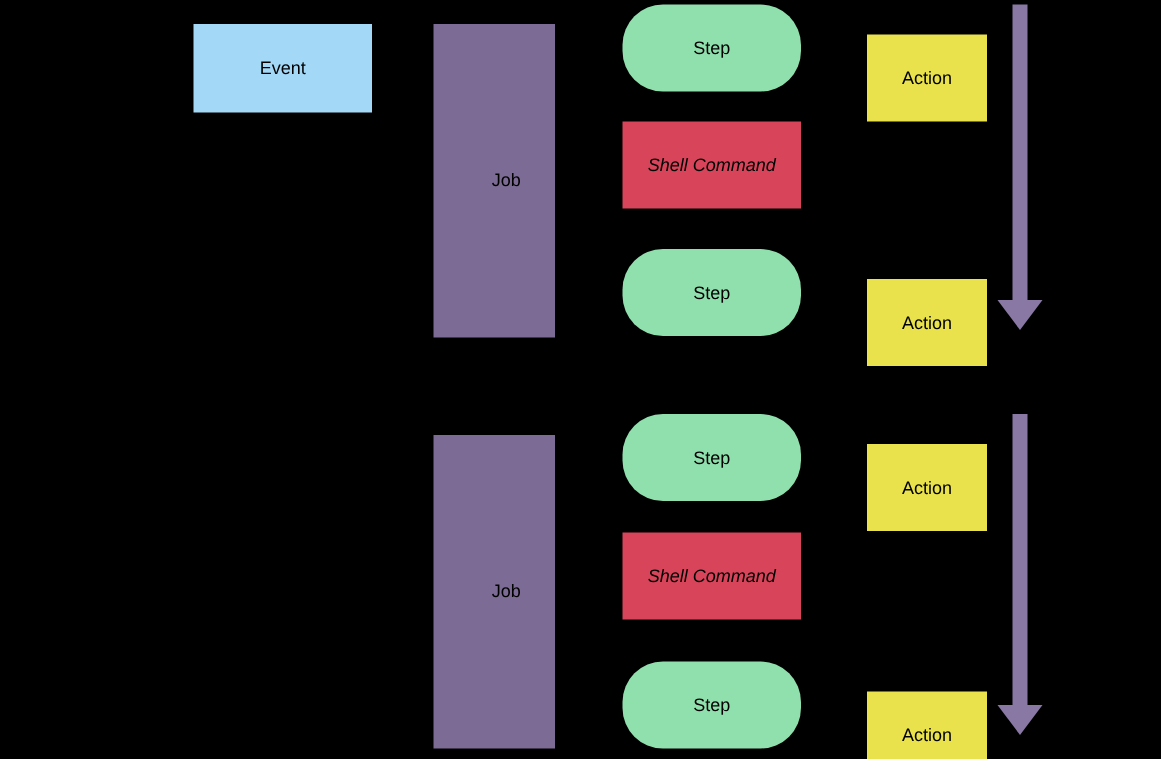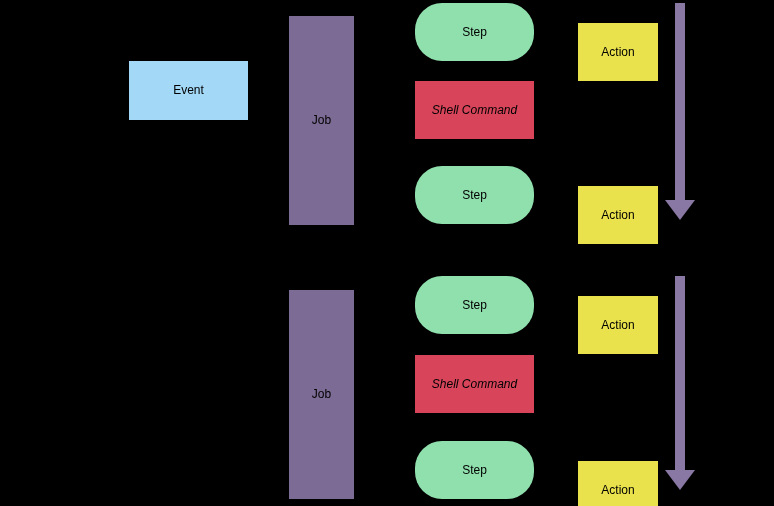--- a/index.html
+++ b/index.html
@@ -19,22 +19,22 @@
     position: absolute;
     display: flex;
     align-items: center;
     justify-content: center;
     font-size: 12px;
     line-height: 1.2;
     color: var(--label-text, #000000);
     text-align: center;
     white-space: nowrap;
   }
-  .node.event  { background: var(--event-fill,  #a3d9f7); margin-top: 45px; }
-  .node.job    { background: var(--job-fill,    #7c6b94); }
+  .node.event  { background: var(--event-fill,  #a3d9f7); }
+  .node.job    { background: var(--job-fill,    #7c6b94); padding-left: 16px; }
   .node.step   { background: var(--step-fill,   #90e0ae); border-radius: 27px; }
   .node.shell  { background: var(--shell-fill,  #d8455a); font-style: italic; }
   .node.action { background: var(--action-fill, #e9e24c); margin-top: 20px; }
   .arrow {
     position: absolute;
     width: 30px;
     display: flex;
     flex-direction: column;
     align-items: center;
   }

